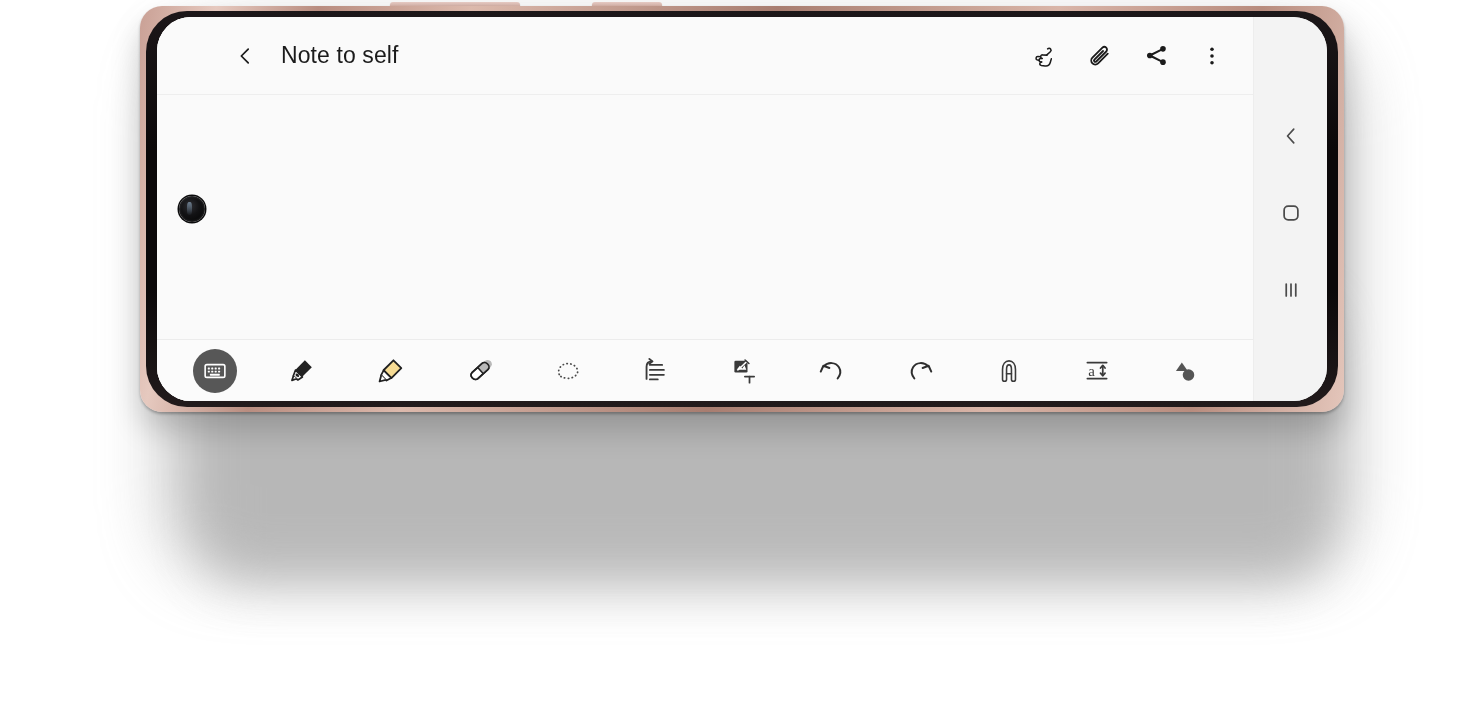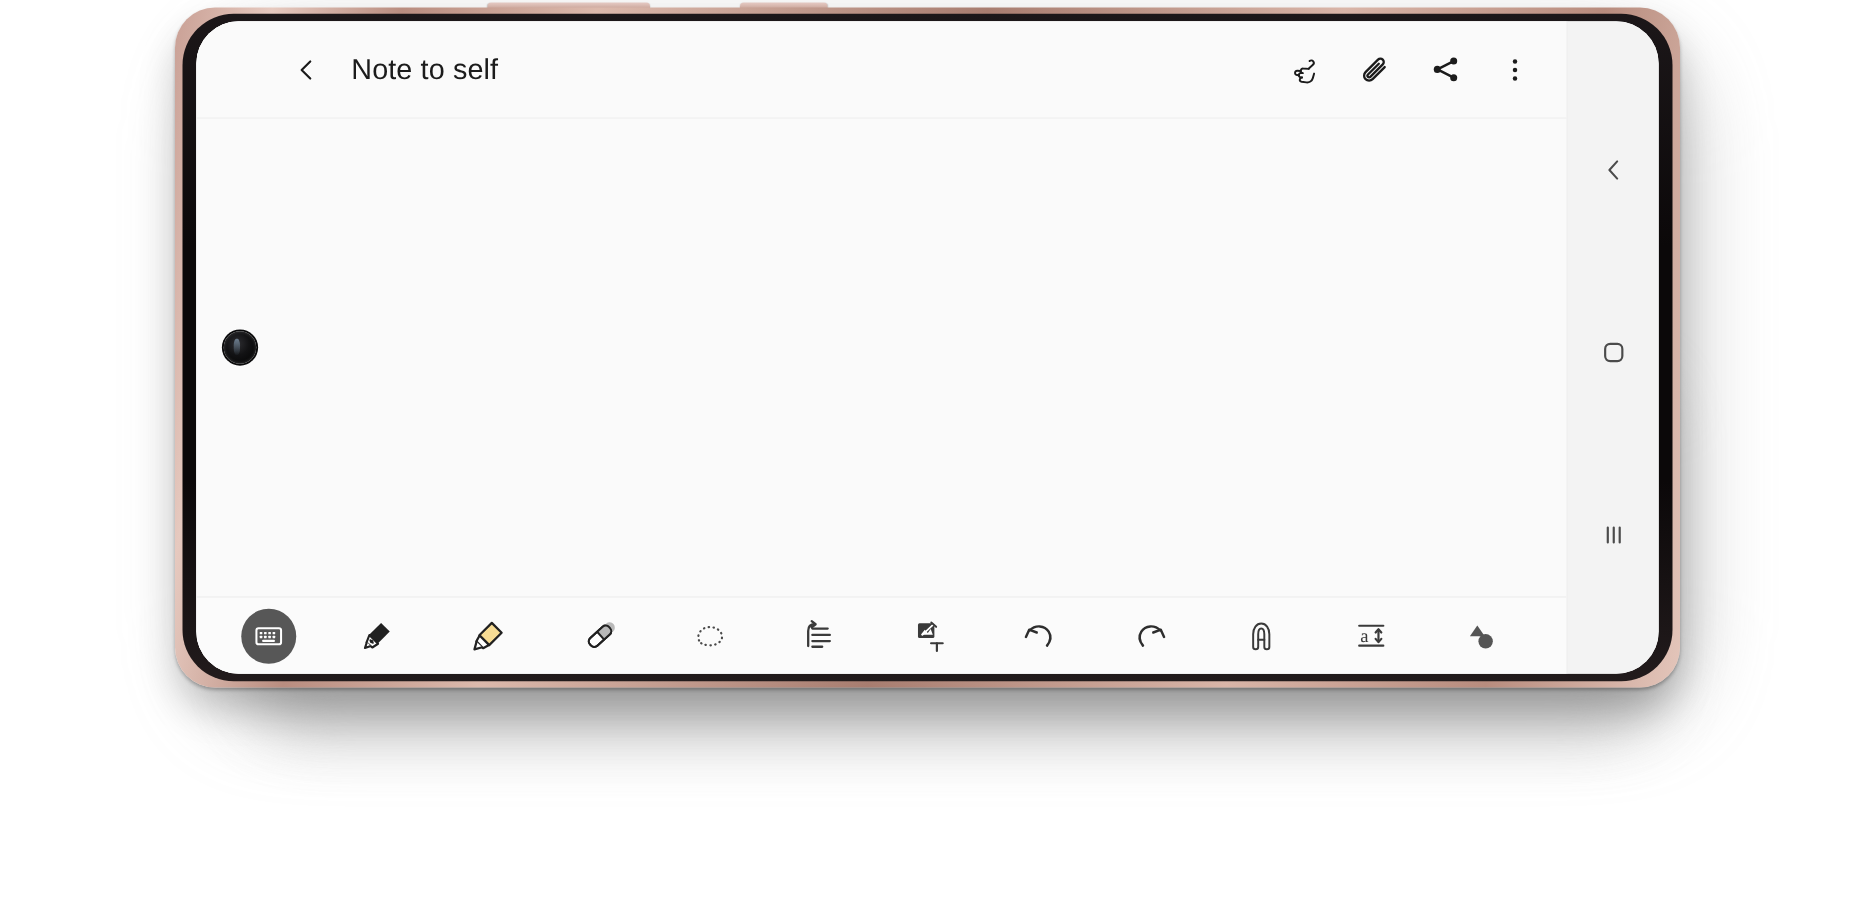--- a/index.html
+++ b/index.html
@@ -53,22 +53,22 @@
   }
   .side-btn.volume { left: 390px; top: 2px; width: 130px; }
   .side-btn.power  { left: 592px; top: 2px; width: 70px; }
 
   
   .device-frame {
     position: absolute;
     left: 140px;
     top: 6px;
     width: 1204px;
-    height: 544px;
-    border-radius: 32px;
+    height: 406px;
+    border-radius: 22px;
     background:
       linear-gradient(100deg,
         #c9a095 0%,
         #e6c9bf 6%,
         #b98d80 14%,
         #dcb9ac 26%,
         #a87d70 50%,
         #d9b5a8 72%,
         #b88c7e 88%,
         #e4c6bb 100%);

